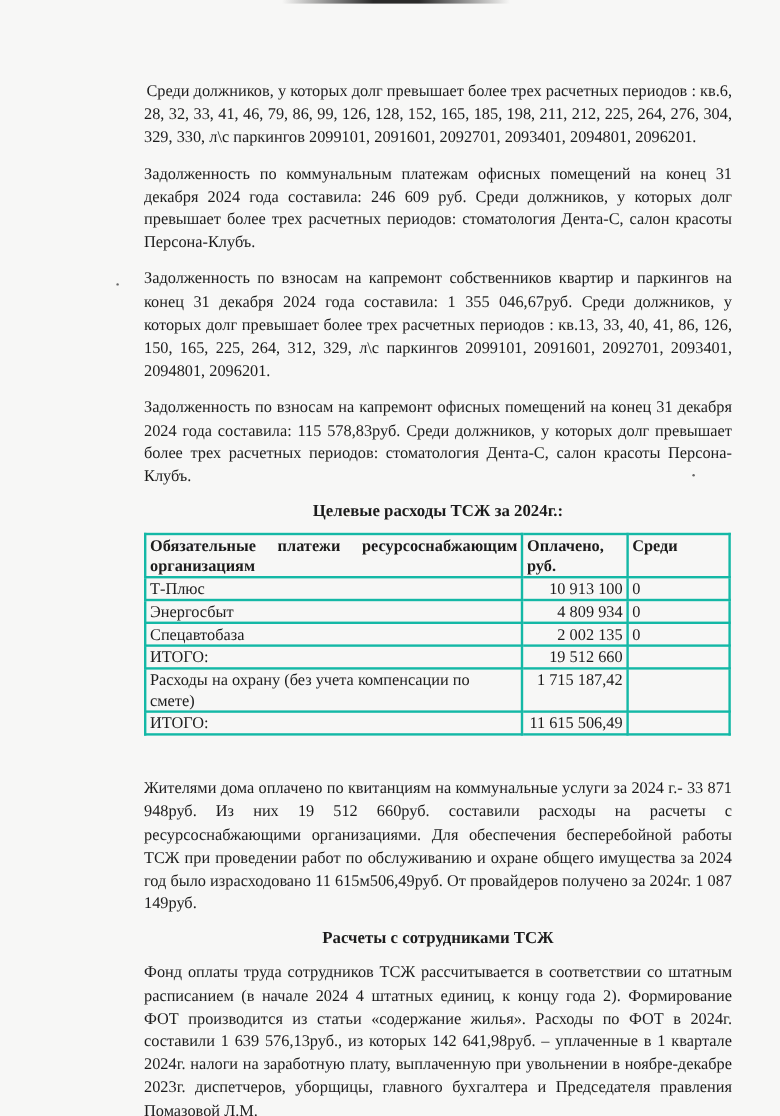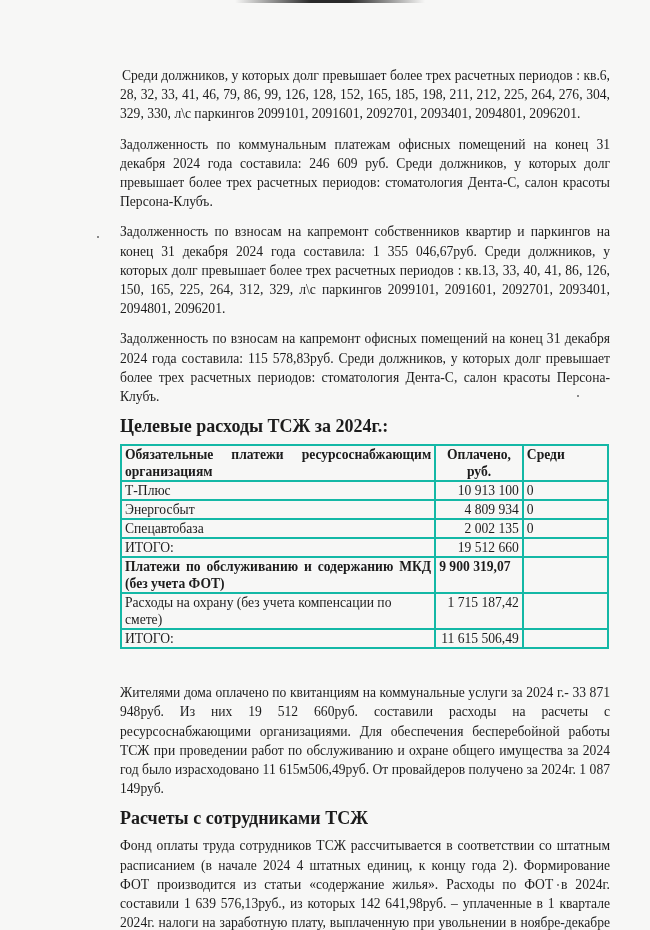--- a/index.html
+++ b/index.html
@@ -15,35 +15,35 @@
     background: linear-gradient(to right, rgba(40,40,40,0), #2a2a2a 40%, #2a2a2a 60%, rgba(40,40,40,0));
   }
   .page {
     position: absolute; left: 120px; top: 66px; width: 490px;
     font-size: 13.6px; line-height: 19.2px;
   }
   p { margin: 0 0 11px 0; text-align: justify; }
   p.last-left { text-align-last: left; }
   .indent-first { text-indent: 2px; }
   h3 {
-    margin: 0 0 8px 0; font-size: 18px; font-weight: bold; line-height: 19px;
+    margin: 0 0 8px 0; font-size: 14px; font-weight: bold; line-height: 19px; text-align: center;
   }
   table {
     border-collapse: collapse; width: 489px; margin: 0 0 34px 0;
     font-size: 13.6px; line-height: 17px;
   }
   td {
     border: 2px solid #14b8a6; padding: 0 3px; vertical-align: top;
   }
   td.c1 { width: 310px; }
   td.c2 { width: 80px; text-align: right; }
   td.c3 { width: 78px; text-align: left; }
   tr.hdr td { font-weight: bold; }
   tr.hdr td.c1 { text-align: justify; text-align-last: left; }
-  tr.hdr td.c2 { text-align: center; }
+  tr.hdr td.c2 { text-align: left; }
   tr.bold td { font-weight: bold; }
   tr.bold td.c1 { text-align: justify; text-align-last: left; }
   tr.bold td.c2 { text-align: left; }
   .stray { position: absolute; width: 2px; height: 2px; background: #666; border-radius: 1px; }
 </style>
 </head>
 <body>
 
 <div class="topmark"></div>
 
@@ -75,25 +75,20 @@
     <tr>
       <td class="c1">Спецавтобаза</td>
       <td class="c2">2 002 135</td>
       <td class="c3">0</td>
     </tr>
     <tr>
       <td class="c1">ИТОГО:</td>
       <td class="c2">19 512 660</td>
       <td class="c3"></td>
     </tr>
-    <tr class="bold">
-      <td class="c1">Платежи по обслуживанию и содержанию МКД (без учета ФОТ)</td>
-      <td class="c2">9 900 319,07</td>
-      <td class="c3"></td>
-    </tr>
     <tr>
       <td class="c1">Расходы на охрану (без учета компенсации по смете)</td>
       <td class="c2">1 715 187,42</td>
       <td class="c3"></td>
     </tr>
     <tr>
       <td class="c1">ИТОГО:</td>
       <td class="c2">11 615 506,49</td>
       <td class="c3"></td>
     </tr>

